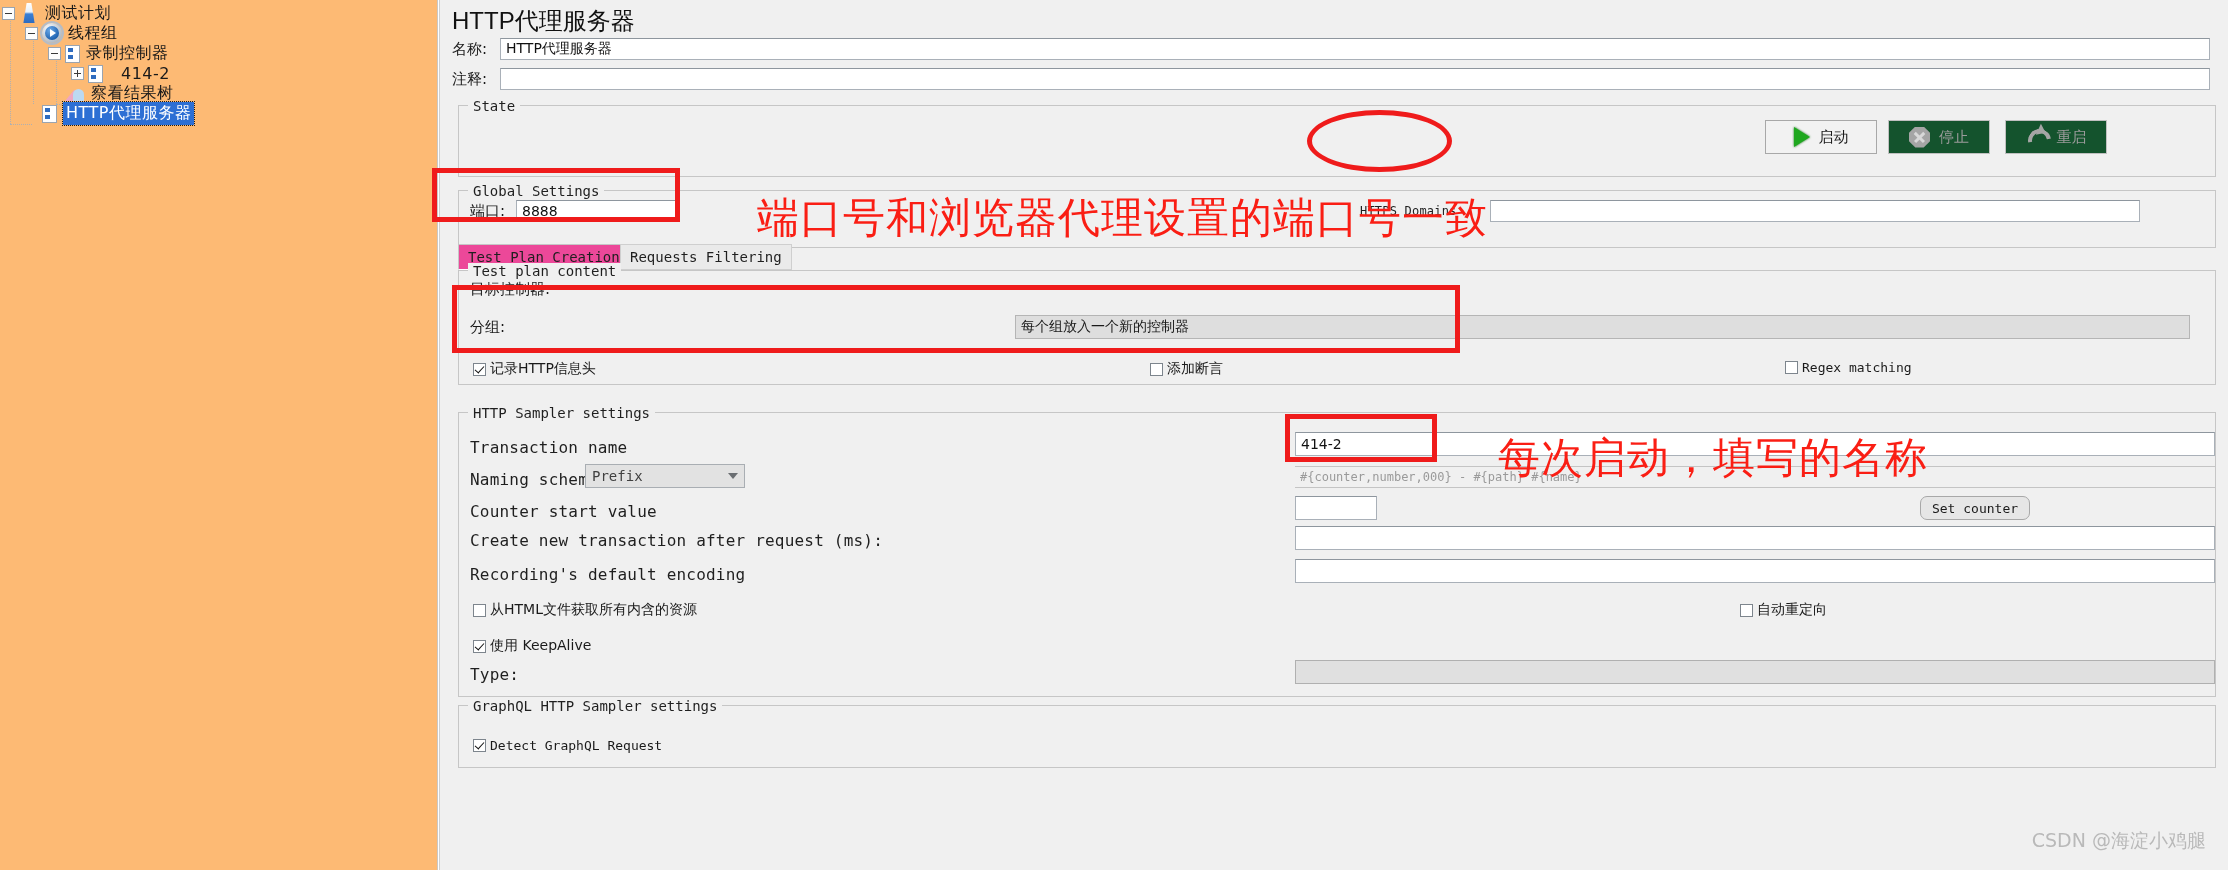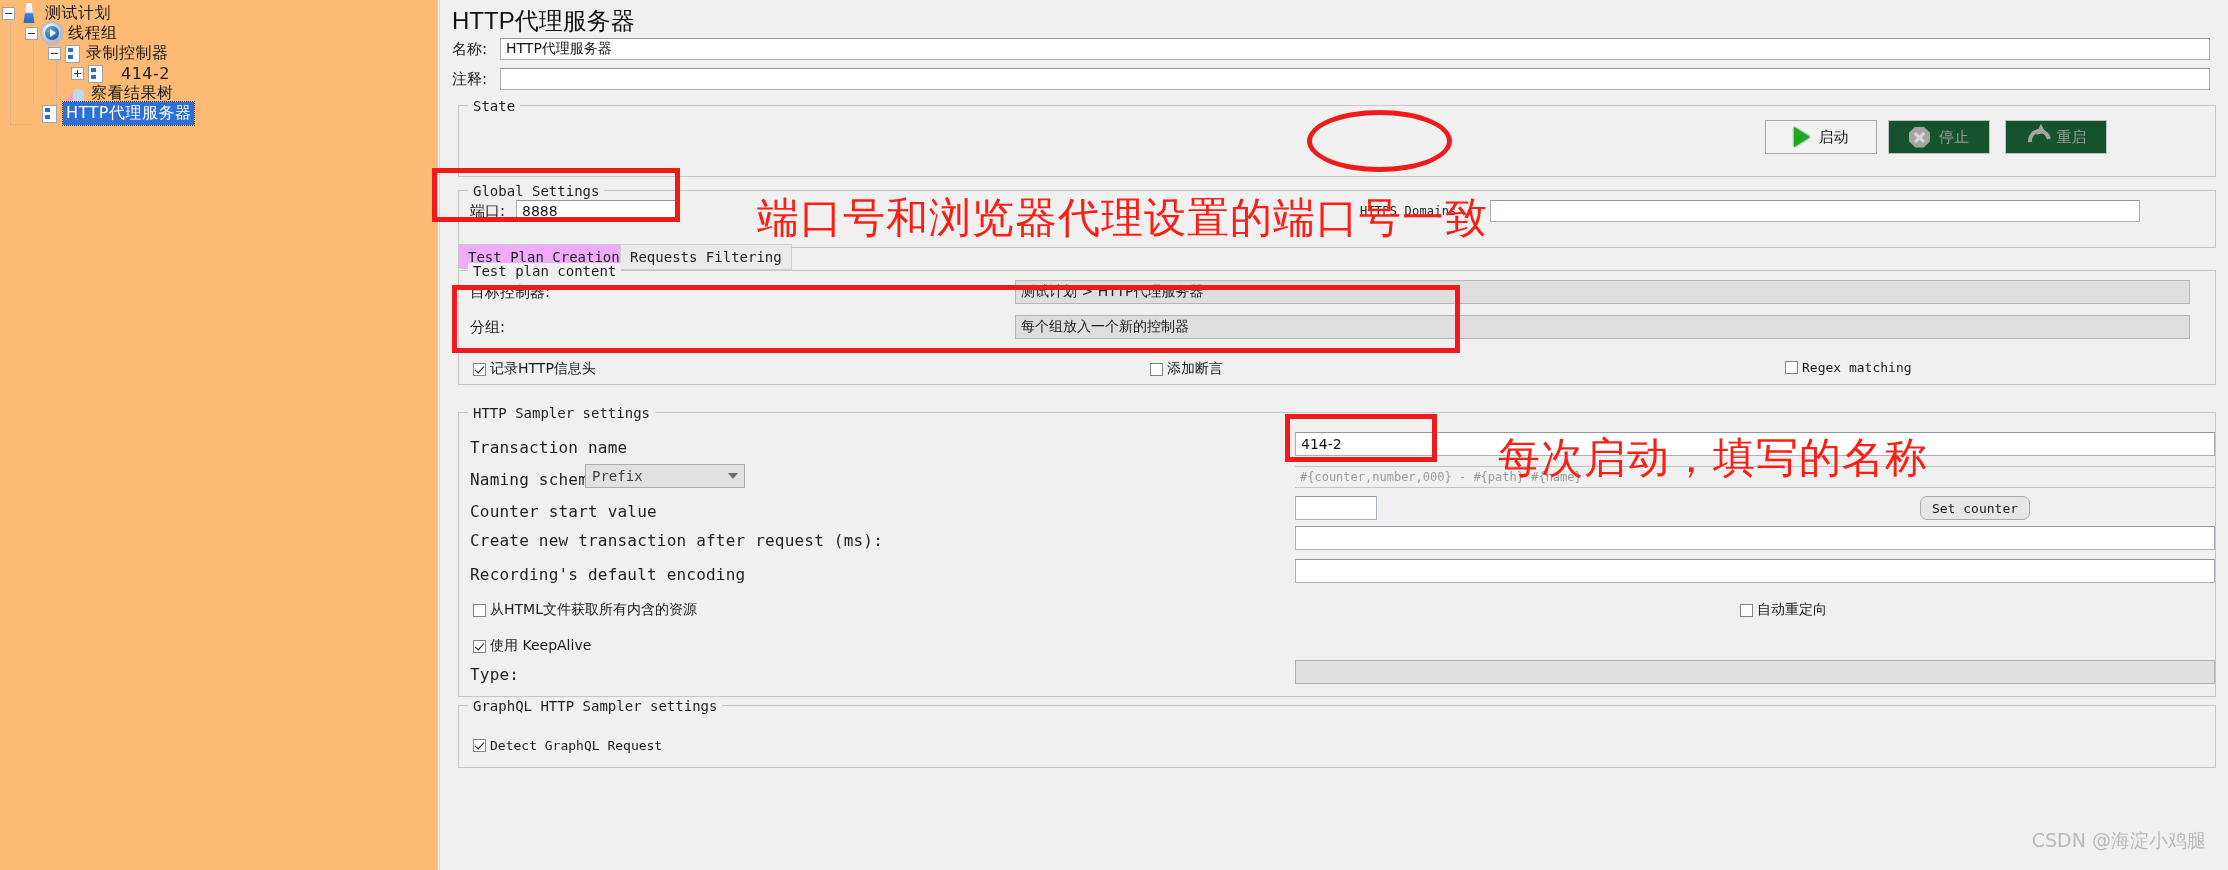--- a/index.html
+++ b/index.html
@@ -329,21 +329,21 @@
     display: flex;
     align-items: center;
     padding: 0 9px;
     box-sizing: border-box;
     font-family: "DejaVu Sans Mono", monospace;
     font-size: 14px;
     color: #1f1f1f;
     white-space: nowrap;
   }
   .tab.active {
-    background: #f0abfc;
+    background: #ec4899;
     border: 1px solid #c6c6c6;
     border-bottom: 1px solid #ffffff;
   }
   .tab.inactive {
     background: #eaeaea;
     border: 1px solid #cfcfcf;
   }
 
   
   .cb-row {
@@ -529,21 +529,20 @@
     </div>
 
     <div class="tab active" style="left:18px; top:244px;">Test Plan Creation</div>
     <div class="tab inactive" style="left:180px; top:244px;">Requests Filtering</div>
 
     <div class="group-box" style="left:18px; top:270px; width:1758px; height:115px; background:#f0f0f0;"></div>
     <div class="group-title" style="left:28px; top:263px;">Test plan content</div>
 
     <div class="form-row" style="left:30px; top:280px;">
       <span class="form-label" style="width:545px;">目标控制器:</span>
-      <div class="txt-input readonly" style="width:1175px; height:24px;">测试计划 &gt; HTTP代理服务器</div>
     </div>
 
     <div class="form-row" style="left:30px; top:315px;">
       <span class="form-label" style="width:545px;">分组:</span>
       <div class="txt-input readonly" style="width:1175px; height:24px;">每个组放入一个新的控制器</div>
     </div>
 
     <div class="cb-row" style="left:33px; top:360px;">
       <span class="cb-box checked"></span>
       <span class="cb-label">记录HTTP信息头</span>

